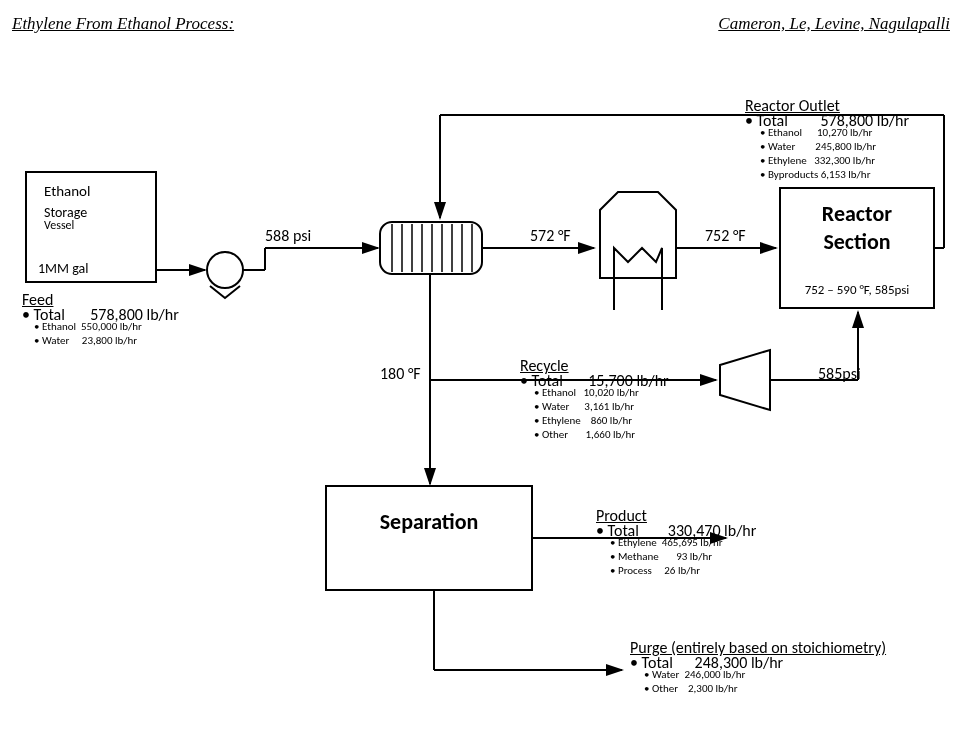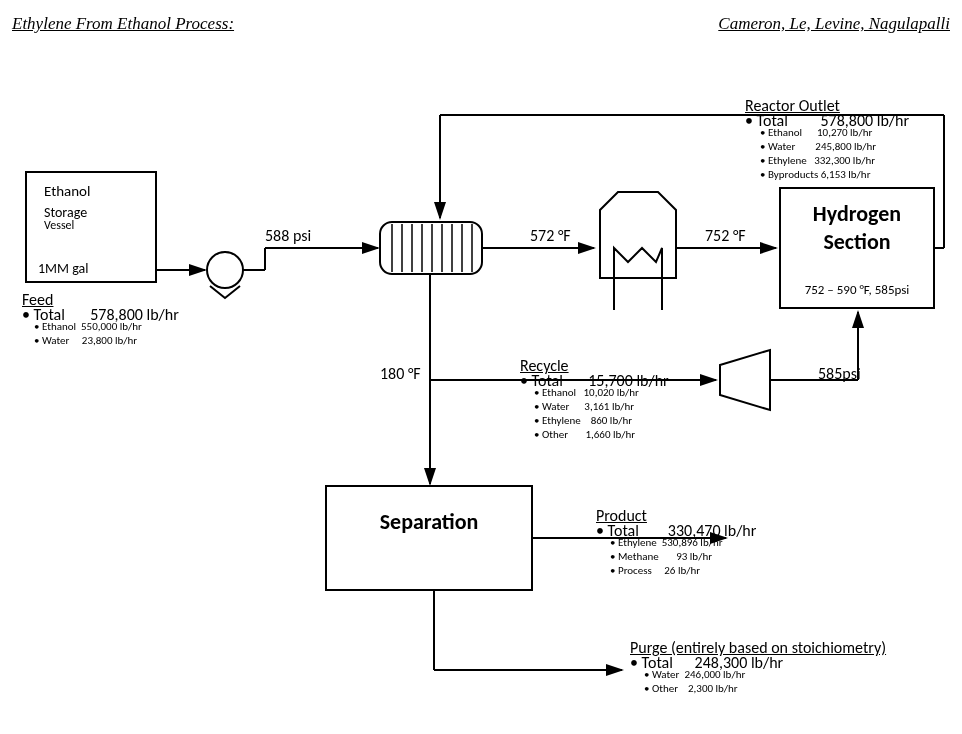--- a/index.html
+++ b/index.html
@@ -101,21 +101,21 @@
 </div>
 <div class="lbl tiny" style="left:34px;top:320px">• <span>Ethanol</span>&nbsp;&nbsp;<span>550,000 lb/hr</span></div>
 <div class="lbl tiny" style="left:34px;top:334px">• <span>Water</span>&nbsp;&nbsp;&nbsp;&nbsp;&nbsp;<span>23,800 lb/hr</span></div>
 
 <div class="lbl small" style="left:265px;top:226px">588 psi</div>
 
 <div class="lbl small" style="left:530px;top:226px">572 °F</div>
 
 <div class="lbl small" style="left:705px;top:226px">752 °F</div>
 
-<div class="lbl big center" style="left:790px;top:200px;width:134px">Hydrogen</div>
+<div class="lbl big center" style="left:790px;top:200px;width:134px">Reactor</div>
 <div class="lbl big center" style="left:790px;top:228px;width:134px">Section</div>
 <div class="lbl center" style="left:786px;top:282px;width:142px;font-size:13px">752 – 590 °F, 585psi</div>
 
 <div class="lbl u small" style="left:745px;top:96px">Reactor Outlet</div>
 <div class="lbl small" style="left:745px;top:111px">• <span class="b">Total</span>&nbsp;&nbsp;&nbsp;&nbsp;&nbsp;&nbsp;&nbsp;&nbsp;&nbsp;<span class="b">578,800 lb/hr</span></div>
 <div class="lbl tiny" style="left:760px;top:126px">• <span>Ethanol</span>&nbsp;&nbsp;&nbsp;&nbsp;&nbsp;&nbsp;<span>10,270 lb/hr</span></div>
 <div class="lbl tiny" style="left:760px;top:140px">• <span>Water</span>&nbsp;&nbsp;&nbsp;&nbsp;&nbsp;&nbsp;&nbsp;&nbsp;<span>245,800 lb/hr</span></div>
 <div class="lbl tiny" style="left:760px;top:154px">• <span>Ethylene</span>&nbsp;&nbsp;&nbsp;<span>332,300 lb/hr</span></div>
 <div class="lbl tiny" style="left:760px;top:168px">• <span>Byproducts</span>&nbsp;<span>6,153 lb/hr</span></div>
 
@@ -127,21 +127,21 @@
 <div class="lbl tiny" style="left:534px;top:400px">• <span>Water</span>&nbsp;&nbsp;&nbsp;&nbsp;&nbsp;&nbsp;<span>3,161 lb/hr</span></div>
 <div class="lbl tiny" style="left:534px;top:414px">• <span>Ethylene</span>&nbsp;&nbsp;&nbsp;&nbsp;<span>860 lb/hr</span></div>
 <div class="lbl tiny" style="left:534px;top:428px">• <span>Other</span>&nbsp;&nbsp;&nbsp;&nbsp;&nbsp;&nbsp;&nbsp;<span>1,660 lb/hr</span></div>
 
 <div class="lbl small" style="left:818px;top:364px">585psi</div>
 
 <div class="lbl big center" style="left:330px;top:508px;width:198px">Separation</div>
 
 <div class="lbl u small" style="left:596px;top:506px">Product</div>
 <div class="lbl small" style="left:596px;top:521px">• <span class="b">Total</span>&nbsp;&nbsp;&nbsp;&nbsp;&nbsp;&nbsp;&nbsp;&nbsp;<span class="b">330,470 lb/hr</span></div>
-<div class="lbl tiny" style="left:610px;top:536px">• <span>Ethylene</span>&nbsp;&nbsp;<span>530,896 lb/hr</span></div>
+<div class="lbl tiny" style="left:610px;top:536px">• <span>Ethylene</span>&nbsp;&nbsp;<span>465,695 lb/hr</span></div>
 <div class="lbl tiny" style="left:610px;top:550px">• <span>Methane</span>&nbsp;&nbsp;&nbsp;&nbsp;&nbsp;&nbsp;&nbsp;<span>93 lb/hr</span></div>
 <div class="lbl tiny" style="left:610px;top:564px">• <span>Process</span>&nbsp;&nbsp;&nbsp;&nbsp;&nbsp;<span>26 lb/hr</span></div>
 
 <div class="lbl u small" style="left:630px;top:638px">Purge (entirely based on stoichiometry)</div>
 <div class="lbl small" style="left:630px;top:653px">• <span class="b">Total</span>&nbsp;&nbsp;&nbsp;&nbsp;&nbsp;&nbsp;<span class="b">248,300 lb/hr</span></div>
 <div class="lbl tiny" style="left:644px;top:668px">• <span>Water</span>&nbsp;&nbsp;<span>246,000 lb/hr</span></div>
 <div class="lbl tiny" style="left:644px;top:682px">• <span>Other</span>&nbsp;&nbsp;&nbsp;&nbsp;<span>2,300 lb/hr</span></div>
 
 </div>
 

